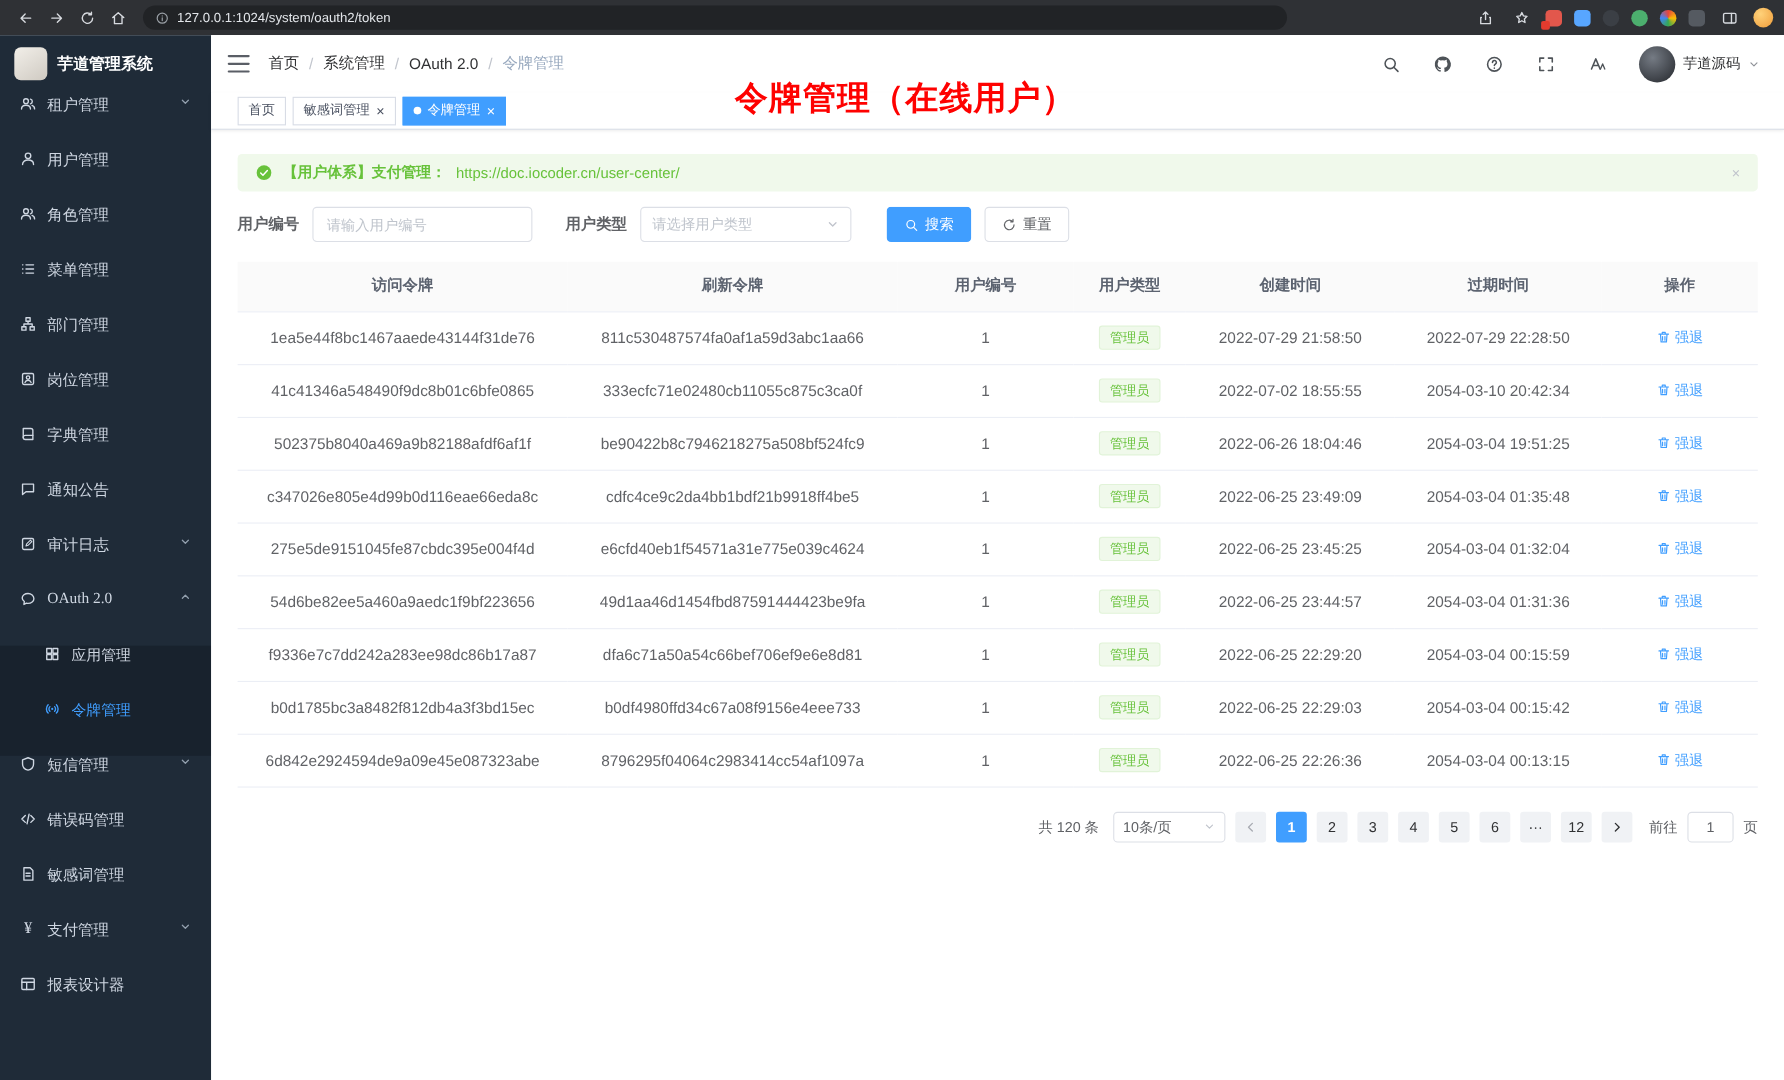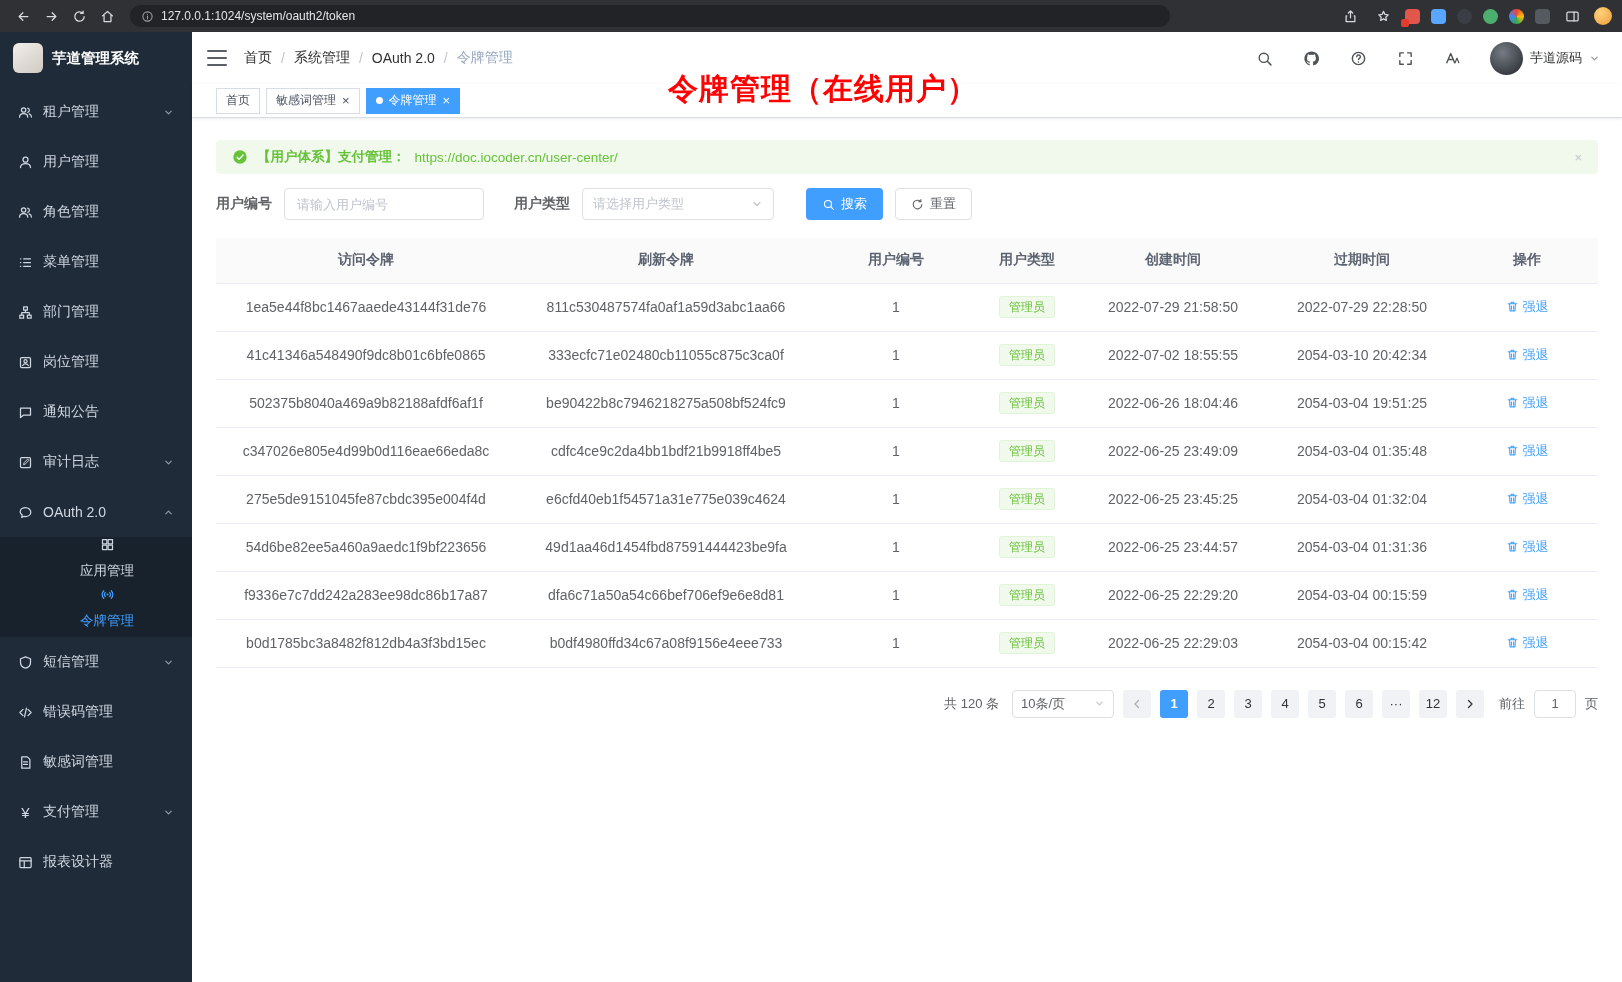--- a/index.html
+++ b/index.html
@@ -23,27 +23,27 @@
 
   
   .shell { position:absolute; top:32px; left:0; right:0; bottom:0; }
 
   
   .sidebar { position:absolute; left:0; top:0; bottom:0; width:192px; background:#1f2b38; overflow:hidden; }
   .logo-row { height:52px; display:flex; align-items:center; gap:9px; padding:0 13px; }
   .logo-box { width:30px; height:30px; border-radius:6px; background:linear-gradient(145deg,#f2efe9,#cfcac2); flex:none; }
   .logo-title { color:#fff; font-size:14.5px; font-weight:700; white-space:nowrap; }
   .menu { padding-top:3px; }
-  .menu-item { height:50px; display:flex; align-items:center; gap:10px; padding:0 18px; font-size:14px; color:#cfd7e2; cursor:pointer; white-space:nowrap; }
+  .menu-item { height:50px; display:flex; gap:10px; padding:0 18px; font-size:14px; color:#cfd7e2; cursor:pointer; white-space:nowrap;font-family:Liberation Serif, serif; }
   .menu-item .mi-ic { width:15px; height:15px; flex:none; display:flex; align-items:center; justify-content:center; }
   .menu-item .mi-ic svg { width:15px; height:15px; }
   .pay-glyph { font-size:15px; line-height:1; }
   .mi-chev { margin-left:auto; display:flex; }
   .mi-chev svg { width:11px; height:11px; color:#93a0ae; }
-  .menu-item.sub { background:#18222d; padding-left:40px; font-size:13.5px;flex-direction:column; }
+  .menu-item.sub { background:#18222d; padding-left:40px; font-size:13.5px; }
   .menu-item.active { color:#409eff; }
 
   
   .main { margin-left:192px; height:100%; background:#fff; position:relative; }
 
   .app-header { height:52px; display:flex; align-items:center; padding:0 22px 0 15px; background:#fff; }
   .hamburger { width:20px; height:16px; display:flex; flex-direction:column; justify-content:space-between; cursor:pointer; }
   .hamburger i { display:block; height:2px; background:#5a5e66; border-radius:1px; }
   .breadcrumb { display:flex; align-items:center; gap:9px; margin-left:17px; font-size:14px; color:#303133; }
   .bc-item { cursor:pointer; }
@@ -359,20 +359,28 @@
         <span class="mi-ic">
             <svg>
               <use href="#i-badge"></use>
             </svg>
           </span>
         <span>岗位管理</span>
       </div>
       <div class="menu-item">
         <span class="mi-ic">
             <svg>
+              <use href="#i-book"></use>
+            </svg>
+          </span>
+        <span>字典管理</span>
+      </div>
+      <div class="menu-item">
+        <span class="mi-ic">
+            <svg>
               <use href="#i-chat"></use>
             </svg>
           </span>
         <span>通知公告</span>
       </div>
       <div class="menu-item">
         <span class="mi-ic">
             <svg>
               <use href="#i-edit"></use>
             </svg>
@@ -697,20 +705,34 @@
             <td><span class="tag-success">管理员</span></td>
             <td>2022-06-25 22:29:03</td>
             <td>2054-03-04 00:15:42</td>
             <td><button class="link-btn">
                   <svg>
                     <use href="#i-trash"></use>
                   </svg>
                   <span>强退</span>
                 </button></td>
           </tr>
+          <tr>
+            <td>6d842e2924594de9a09e45e087323abe</td>
+            <td>8796295f04064c2983414cc54af1097a</td>
+            <td>1</td>
+            <td><span class="tag-success">管理员</span></td>
+            <td>2022-06-25 22:26:36</td>
+            <td>2054-03-04 00:13:15</td>
+            <td><button class="link-btn">
+                  <svg>
+                    <use href="#i-trash"></use>
+                  </svg>
+                  <span>强退</span>
+                </button></td>
+          </tr>
         </tbody>
       </table>
 
       <div class="pagination">
         <span class="pg-total">共 120 条</span>
         <div class="pg-size">
           <span>10条/页</span>
           <svg>
               <use href="#i-chevd"></use>
             </svg>

